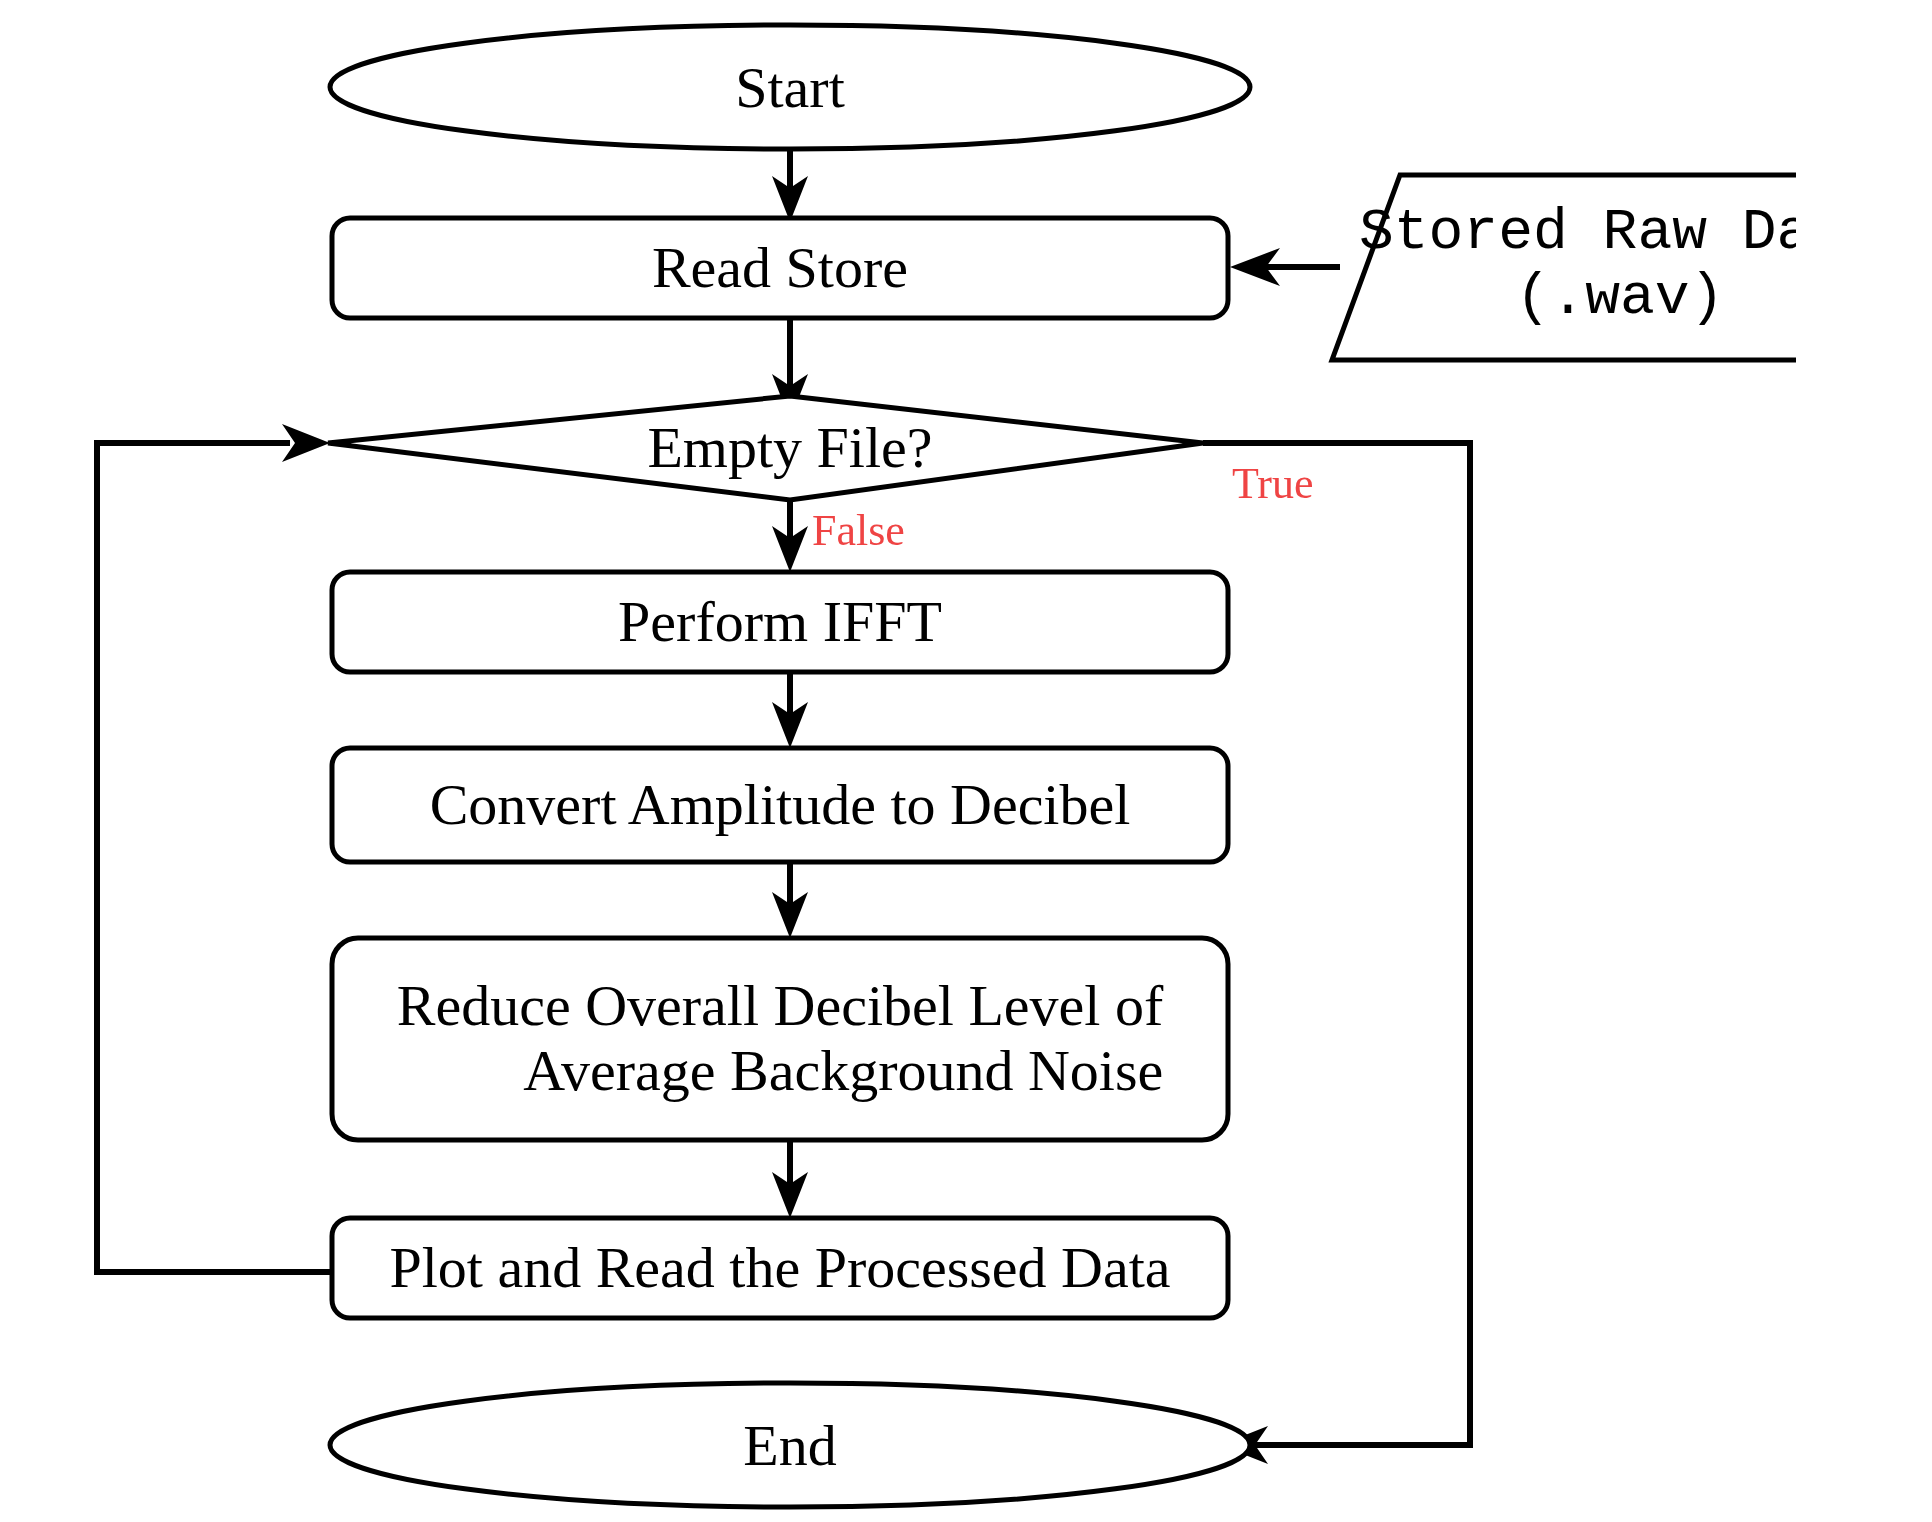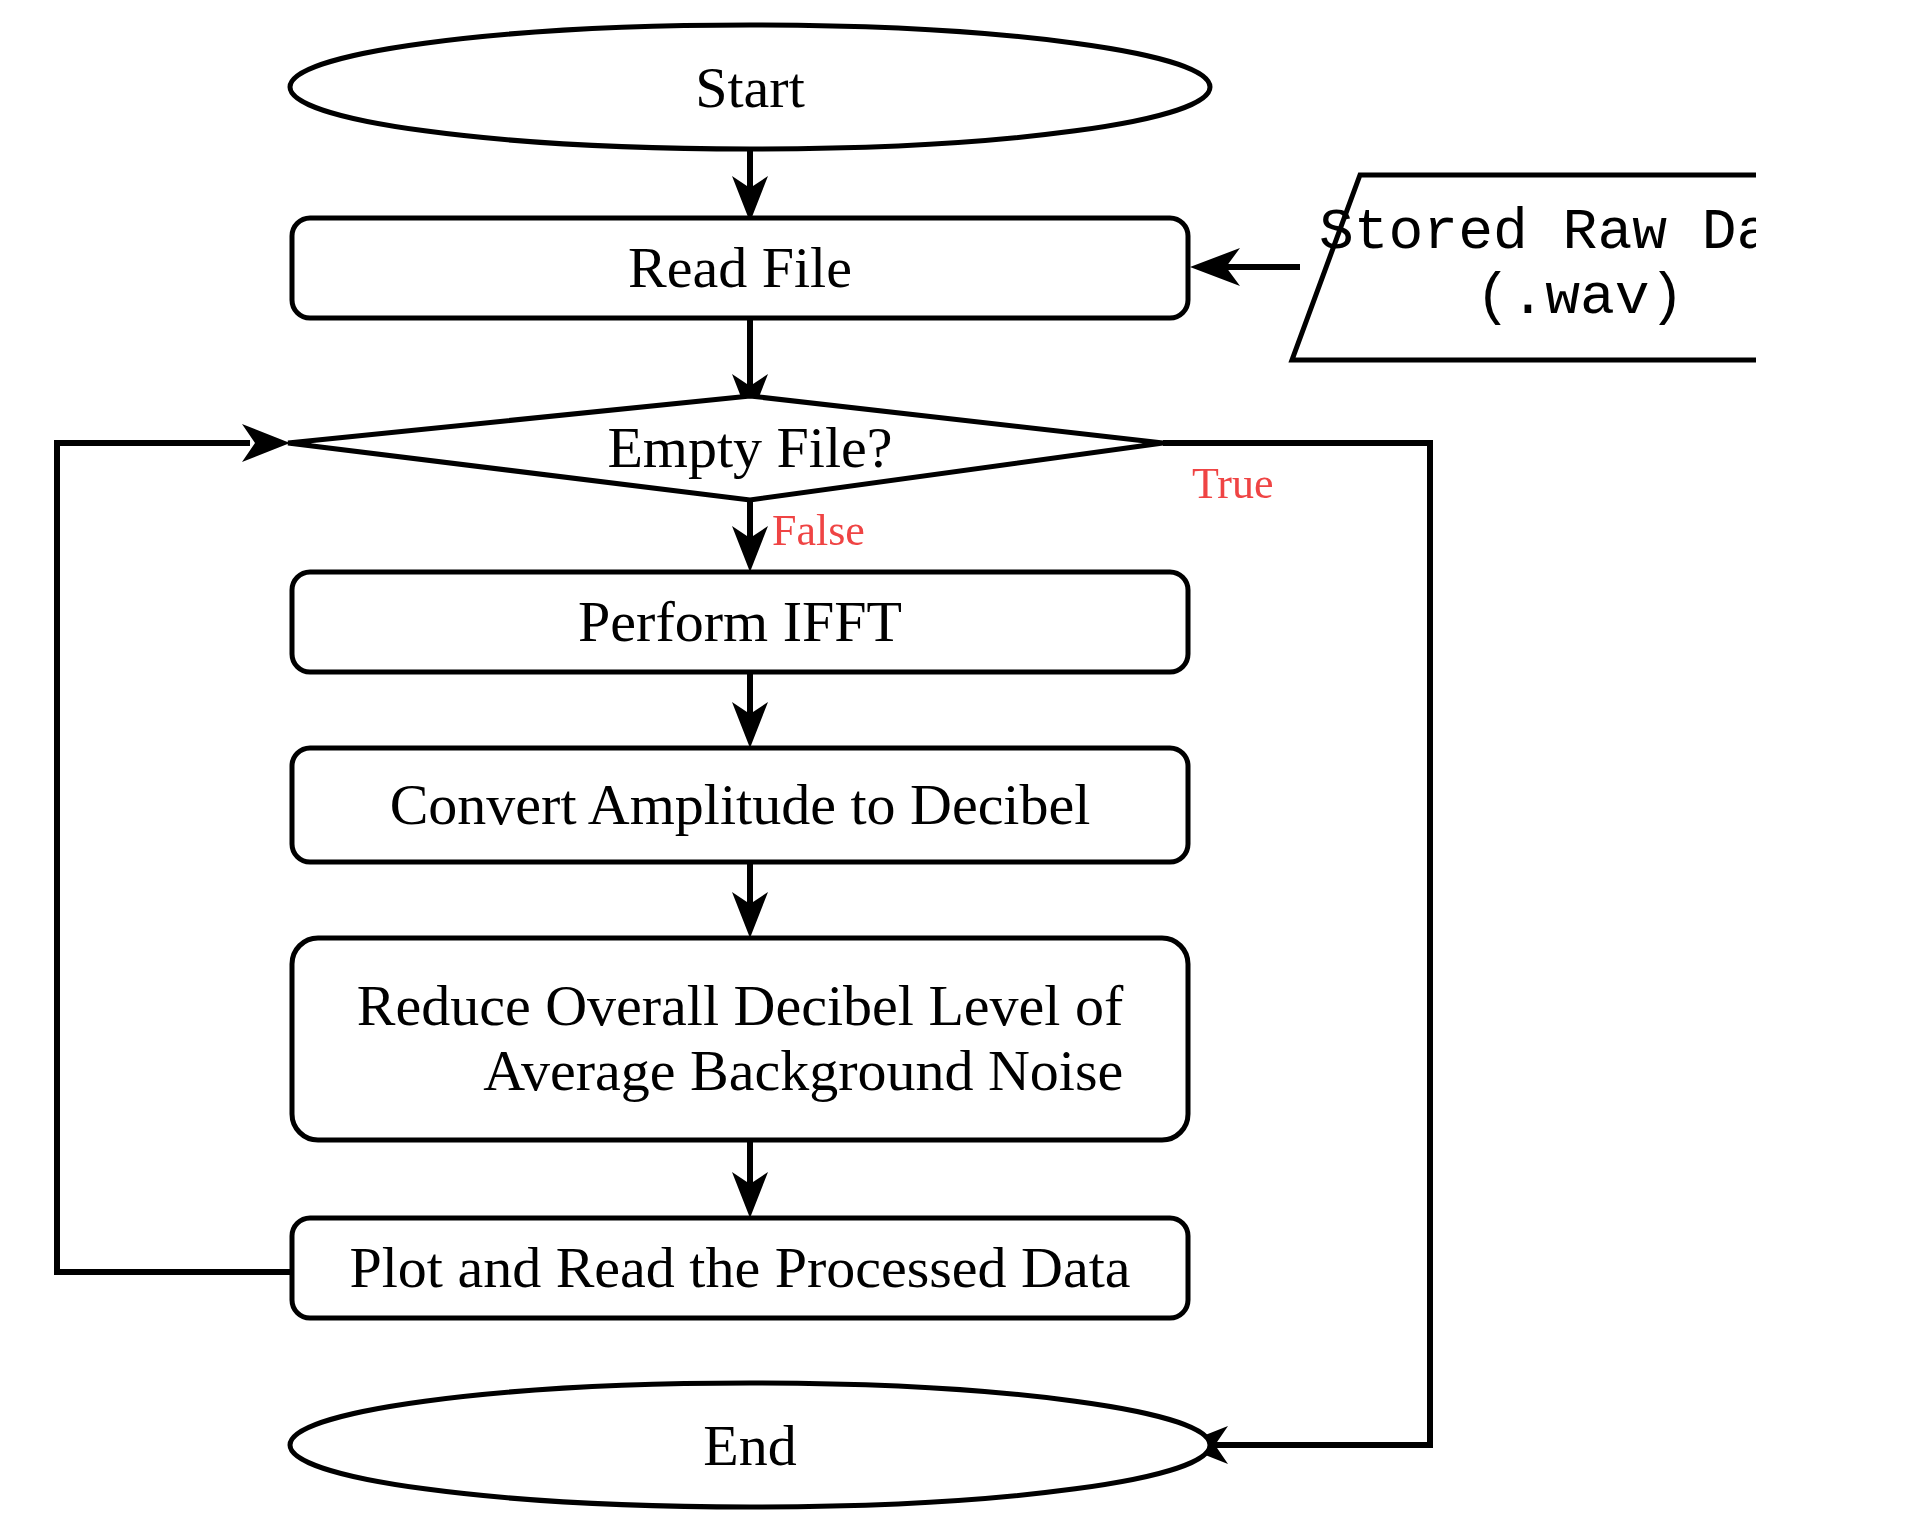--- a/index.html
+++ b/index.html
@@ -9,20 +9,21 @@
   }
   body {
     font-family: "Liberation Serif", "DejaVu Serif", serif;
   }
   #canvas {
     position: relative;
     width: 1756px;
     height: 1522px;
     background: #ffffff;
     overflow: hidden;
+    margin-left: 40px;
   }
   #flow-svg {
     position: absolute;
     left: 0;
     top: 0;
     width: 1932px;
     height: 1522px;
   }
   .node-shape {
     fill: #ffffff;
@@ -131,21 +132,21 @@
     <rect class="node-shape" x="292" y="938" width="896" height="202" rx="26" ry="26"></rect>
 
     <rect class="node-shape" x="292" y="1218" width="896" height="100" rx="18" ry="18"></rect>
 
     <ellipse class="node-shape" cx="750" cy="1445" rx="460" ry="62"></ellipse>
 
   </svg>
 
   <div class="node-label" style="left:290px; top:42px; width:920px; height:92px; font-size:58px;">Start</div>
 
-  <div class="node-label" style="left:292px; top:218px; width:896px; height:100px; font-size:58px;">Read File</div>
+  <div class="node-label" style="left:292px; top:218px; width:896px; height:100px; font-size:58px;">Read Store</div>
 
   <div class="node-label" style="left:1300px; top:176px; width:560px; height:180px; font-size:58px;font-family:Liberation Mono, monospace;">Stored Raw Data
 (.wav)</div>
 
   <div class="node-label" style="left:430px; top:400px; width:640px; height:96px; font-size:58px;">Empty File?</div>
 
   <div class="node-label" style="left:292px; top:572px; width:896px; height:100px; font-size:58px;">Perform IFFT</div>
 
   <div class="node-label" style="left:292px; top:748px; width:896px; height:114px; font-size:58px;text-align:right;">Convert Amplitude to Decibel</div>
 

